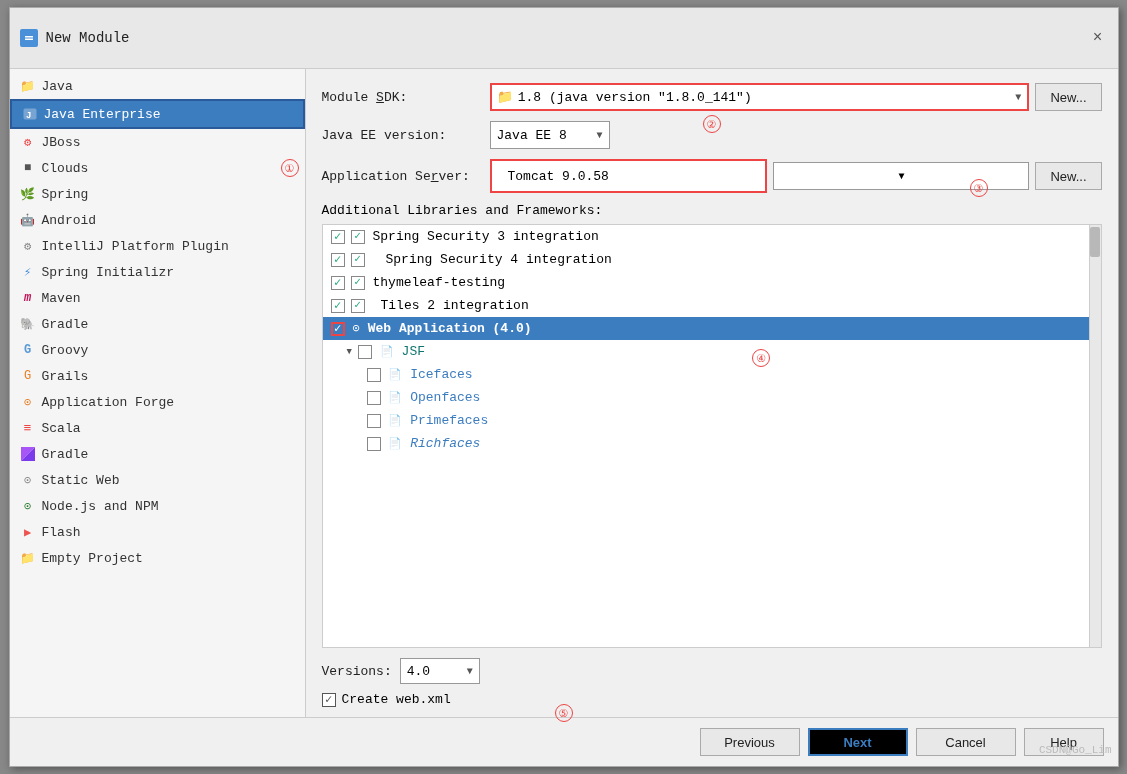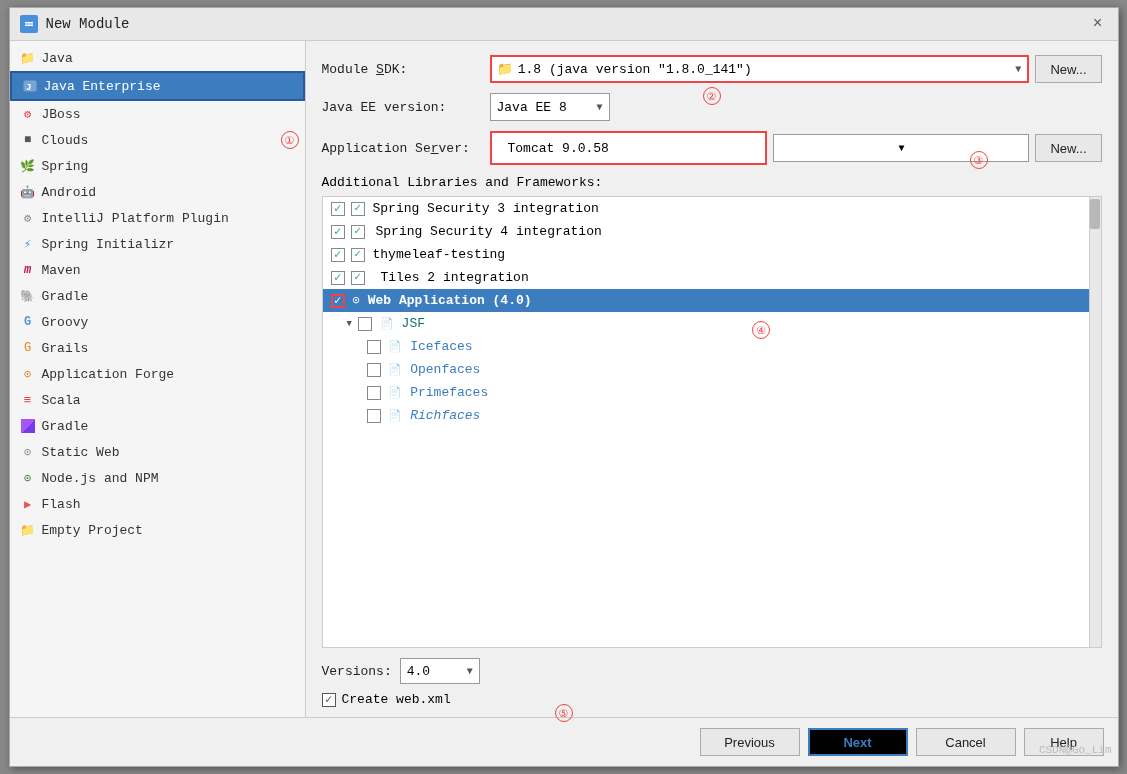--- a/index.html
+++ b/index.html
@@ -18,21 +18,21 @@
       border: 1px solid #aaa;
       width: 1110px;
       height: 760px;
       display: flex;
       flex-direction: column;
       box-shadow: 2px 2px 8px rgba(0,0,0,0.4);
     }
     .title-bar {
       background: #e8e8e8;
       border-bottom: 1px solid #ccc;
-      padding: 6px 10px;
+      padding: 20px 10px;
       display: flex;
       align-items: center;
       justify-content: space-between;
     }
     .title-bar-left {
       display: flex;
       align-items: center;
       gap: 8px;
     }
     .title-icon {
@@ -496,21 +496,21 @@
                 <span style="margin-left:4px;">Spring Security 3 integration</span>
               </div>
 
               <div class="lib-item">
                 <div class="checkbox-outer">
                   <span class="checkbox-checked">✓</span>
                 </div>
                 <div class="checkbox-outer" style="margin-left:2px;">
                   <span class="checkbox-checked" style="color:#2a7;font-size:11px;">✓</span>
                 </div>
-                <span style="margin-left:7px;">Spring Security 4 integration</span>
+                <span style="margin-left:17px;">Spring Security 4 integration</span>
               </div>
 
               <div class="lib-item">
                 <div class="checkbox-outer">
                   <span class="checkbox-checked">✓</span>
                 </div>
                 <div class="checkbox-outer" style="margin-left:2px;">
                   <span class="checkbox-checked" style="color:#2a7;font-size:11px;">✓</span>
                 </div>
                 <span style="margin-left:4px;">thymeleaf-testing</span>

